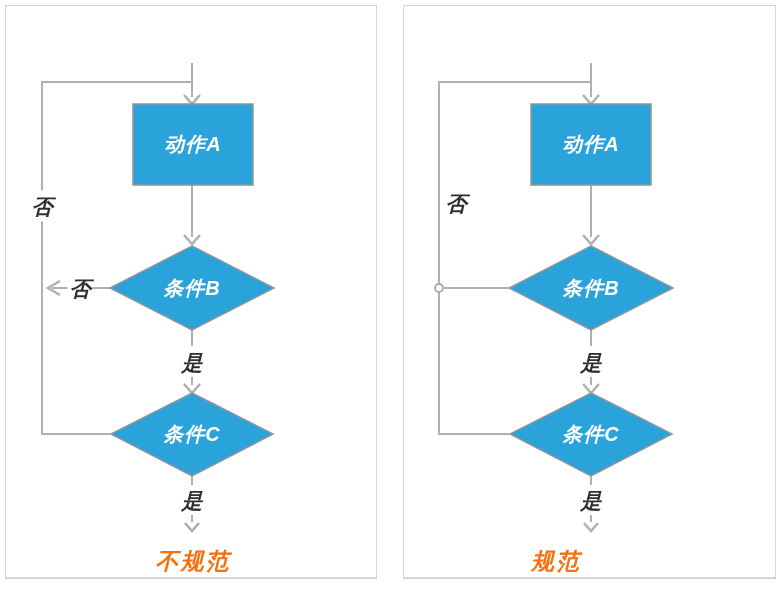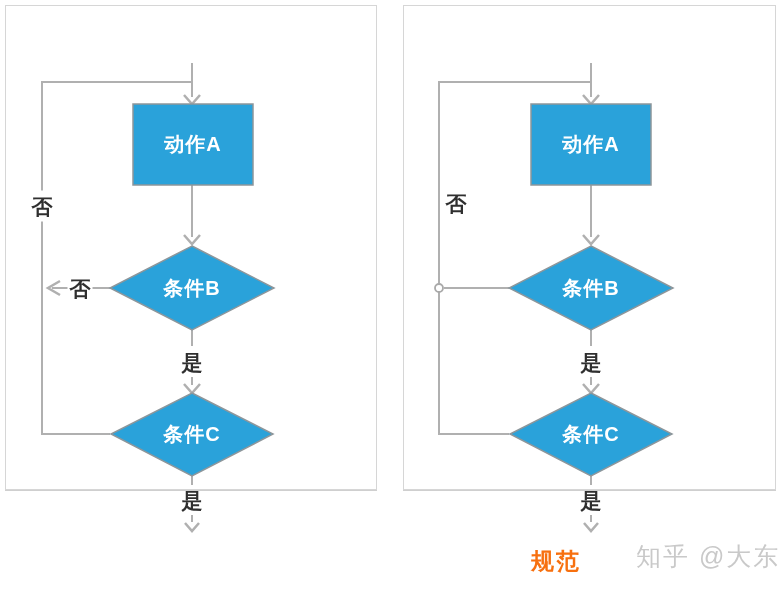--- a/index.html
+++ b/index.html
@@ -7,25 +7,26 @@
     position: relative;
     width: 782px;
     height: 589px;
     background: #ffffff;
     font-family: "Liberation Sans", "DejaVu Sans", sans-serif;
     overflow: hidden;
   }
   .panel {
     position: absolute;
     top: 5px;
-    height: 485px;
+    height: 573px;
     background: #ffffff;
     border: 1px solid #d6d6d6;
     box-shadow: 0 1px 0 #cfcfcf;
     box-sizing: border-box;
+    font-style: italic;
   }
   .panel.left  { left: 5px;   width: 372px; }
   .panel.right { left: 403px; width: 373px; }
   .flow-svg { position: absolute; left: 0; top: 0; }
   .node-label {
     position: absolute;
     display: flex;
     align-items: center;
     justify-content: center;
     color: #ffffff;
@@ -104,20 +105,21 @@
 
     <div class="node-label" style="left:127px; top:98px; width:120px; height:81px;">动作A</div>
     <div class="node-label" style="left:104px; top:240px; width:164px; height:84px;">条件B</div>
     <div class="node-label" style="left:105px; top:387px; width:162px; height:83px;">条件C</div>
 
     <div class="branch-label on-line" style="left:36px; top:200px;">否</div>
     <div class="branch-label on-line" style="left:74px; top:282px;">否</div>
     <div class="branch-label" style="left:186px; top:356px;">是</div>
     <div class="branch-label" style="left:186px; top:494px;">是</div>
 
+    <div class="caption" style="left:187px;">不规范</div>
   </div>
 
   <div class="panel right">
     <svg class="flow-svg" width="371" height="571" viewBox="0 0 371 571">
       <g stroke="#b0b0b0" stroke-width="2" fill="none">
 
         <path d="M187 57 V 91"></path>
         <polyline points="179,89 187,98 195,89" stroke-width="2.5"></polyline>
 
         <path d="M187 76 H 35 V 428 H 105"></path>
@@ -148,14 +150,13 @@
     <div class="node-label" style="left:105px; top:240px; width:164px; height:84px;">条件B</div>
     <div class="node-label" style="left:106px; top:387px; width:162px; height:83px;">条件C</div>
 
     <div class="branch-label" style="left:52px; top:197px;">否</div>
     <div class="branch-label" style="left:187px; top:356px;">是</div>
     <div class="branch-label" style="left:187px; top:494px;">是</div>
 
     <div class="caption" style="left:152px;">规范</div>
   </div>
 
-  <div class="watermark">知乎 @大东</div>
 </div>
 
 </body></html>

